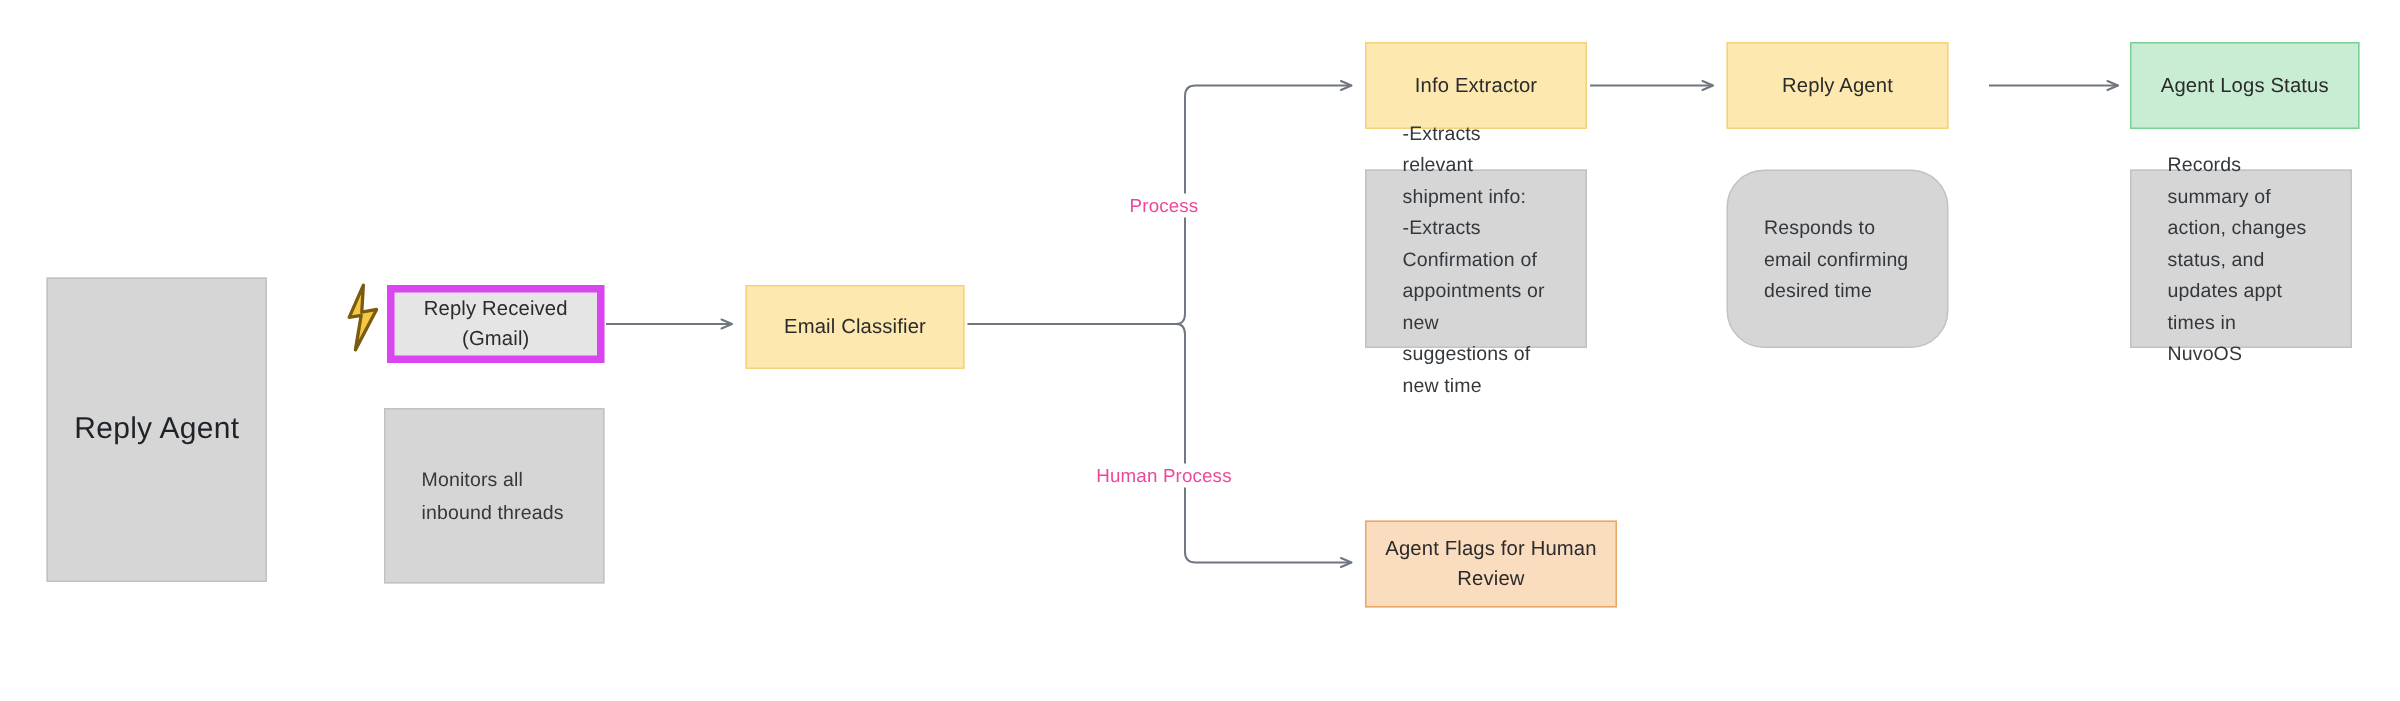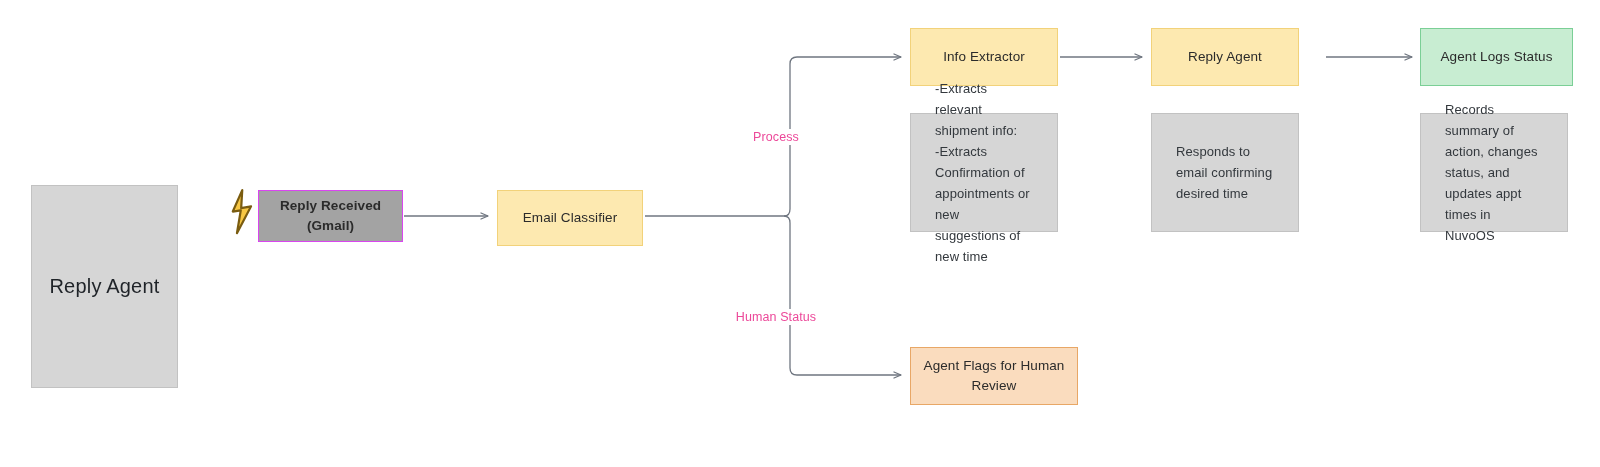--- a/index.html
+++ b/index.html
@@ -34,21 +34,21 @@
     box-sizing: border-box;
     display: flex;
     align-items: center;
     justify-content: center;
     text-align: center;
     font-size: 13.5px;
     line-height: 1.45;
     letter-spacing: 0.1px;
     padding: 20px 10px;
   }
-  .node.pink   { background: #a3a3a3; border: 1px solid #d946ef; font-weight: bold; }
+  .node.pink   { background: #e5e5e5; border: 5px solid #d946ef; }
   .node.yellow { background: #fde9b0; border: 1px solid #f2d27a; }
   .node.green  { background: #c8edd2; border: 1px solid #7bcf96; }
   .node.orange { background: #fadcbe; border: 1px solid #e8a766; }
 
   .note {
     position: absolute;
     box-sizing: border-box;
     background: #d6d6d6;
     border: 1px solid #c2c2c2;
     display: flex;
@@ -125,48 +125,51 @@
 
   <div class="node pink" style="left:258px; top:190px; width:145px; height:52px;">
     <span style="white-space:pre-line;">Reply Received
 (Gmail)</span>
   </div>
 
   <svg class="bolt-icon" style="left:225px; top:189px;" viewBox="0 0 34 44">
     <path d="M23,2 L8,20 L16,21 L6,42 L27,20 L17,19 Z" transform="rotate(-16 17 22)" fill="#f7c744" stroke="#7a5c10" stroke-width="2.2" stroke-linejoin="round" stroke-linecap="round"></path>
   </svg>
 
+  <div class="note" style="left:256px; top:272px; width:147px; height:117px;">
+    <span>Monitors all inbound threads</span>
+  </div>
 
   <div class="node yellow" style="left:497px; top:190px; width:146px; height:56px;">
     <span>Email Classifier</span>
   </div>
 
 
   <div class="edge-label" style="left:776px; top:137px;">
     <span>Process</span>
   </div>
 
   <div class="edge-label" style="left:776px; top:317px;">
-    <span>Human Status</span>
+    <span>Human Process</span>
   </div>
 
   <div class="node yellow" style="left:910px; top:28px; width:148px; height:58px;">
     <span>Info Extractor</span>
   </div>
 
   <div class="note" style="left:910px; top:113px; width:148px; height:119px;">
     <span>-Extracts relevant shipment info:
 -Extracts Confirmation of appointments or new suggestions of new time</span>
   </div>
 
   <div class="node yellow" style="left:1151px; top:28px; width:148px; height:58px;">
     <span>Reply Agent</span>
   </div>
 
-  <div class="note" style="left:1151px; top:113px; width:148px; height:119px;">
+  <div class="note" style="left:1151px; top:113px; width:148px; height:119px;border-radius:25px;">
     <span>Responds to email confirming desired time</span>
   </div>
 
   <div class="node green" style="left:1420px; top:28px; width:153px; height:58px;">
     <span>Agent Logs Status</span>
   </div>
 
   <div class="note" style="left:1420px; top:113px; width:148px; height:119px;justify-content:center;">
     <span>Records summary of action, changes status, and updates appt times in NuvoOS</span>
   </div>

